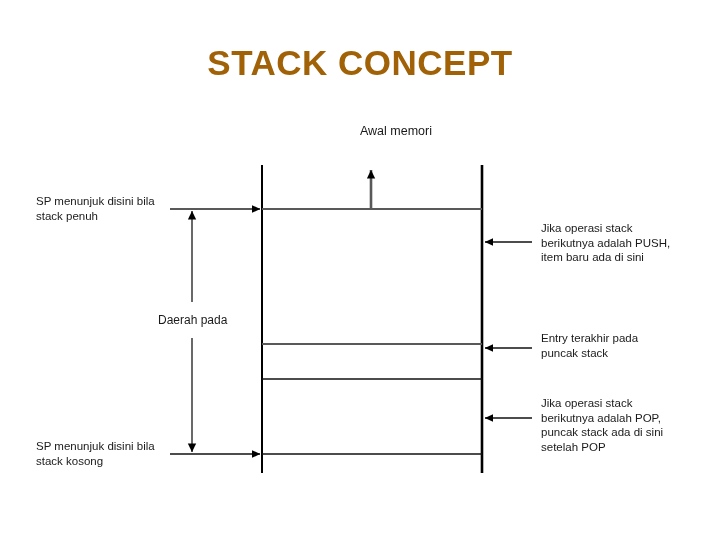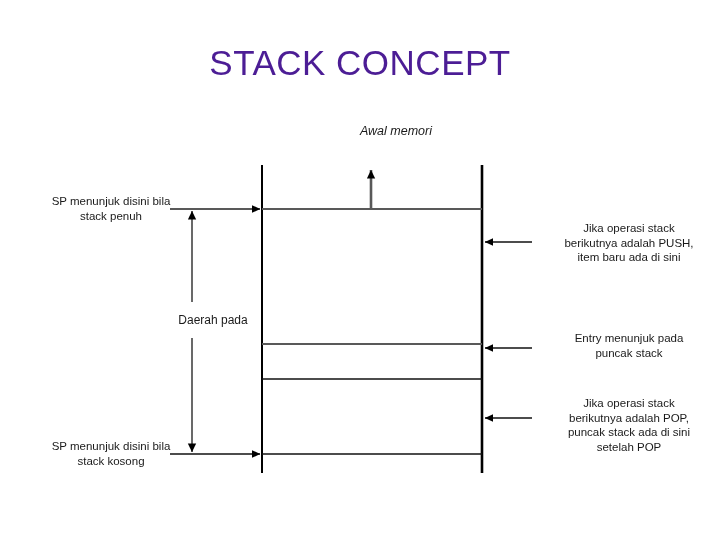--- a/index.html
+++ b/index.html
@@ -24,50 +24,48 @@
     height: 540px;
     background: #ffffff;
   }
   #slide-title {
     position: absolute;
     left: 0;
     top: 42px;
     width: 720px;
     text-align: center;
     font-size: 35px;
-    font-weight: normal;
+    font-weight: bold;
     letter-spacing: 0.5px;
     line-height: 42px;
-    color: #4c1d95;
+    color: #a16207;
     font-family: "Liberation Sans", sans-serif;
     white-space: nowrap;
   }
   #diagram {
     position: absolute;
     left: 0;
     top: 0;
     width: 720px;
     height: 540px;
   }
   .dlabel {
     position: absolute;
     font-family: "Liberation Sans", sans-serif;
     font-size: 11.5px;
     line-height: 14.5px;
     color: #1a1a1a;
     white-space: pre-line;
-    text-align: center;
   }
   #label-awal-memori {
     left: 311px;
     top: 124px;
     width: 170px;
     text-align: center;
     font-size: 12.5px;
-    font-style: italic;
   }
   #label-sp-penuh {
     left: 36px;
     top: 194px;
     width: 150px;
   }
   #label-sp-kosong {
     left: 36px;
     top: 439px;
     width: 150px;
@@ -148,21 +146,21 @@
 
   <div class="dlabel" id="label-sp-kosong">SP menunjuk disini bila
 stack kosong</div>
 
   <div class="dlabel" id="label-daerah-stack">Daerah pada</div>
 
   <div class="dlabel" id="label-push">Jika operasi stack
 berikutnya adalah PUSH,
 item baru ada di sini</div>
 
-  <div class="dlabel" id="label-entry-terakhir">Entry menunjuk pada
+  <div class="dlabel" id="label-entry-terakhir">Entry terakhir pada
 puncak stack</div>
 
   <div class="dlabel" id="label-pop">Jika operasi stack
 berikutnya adalah POP,
 puncak stack ada di sini
 setelah POP</div>
 
 </div>
 
 </body></html>

